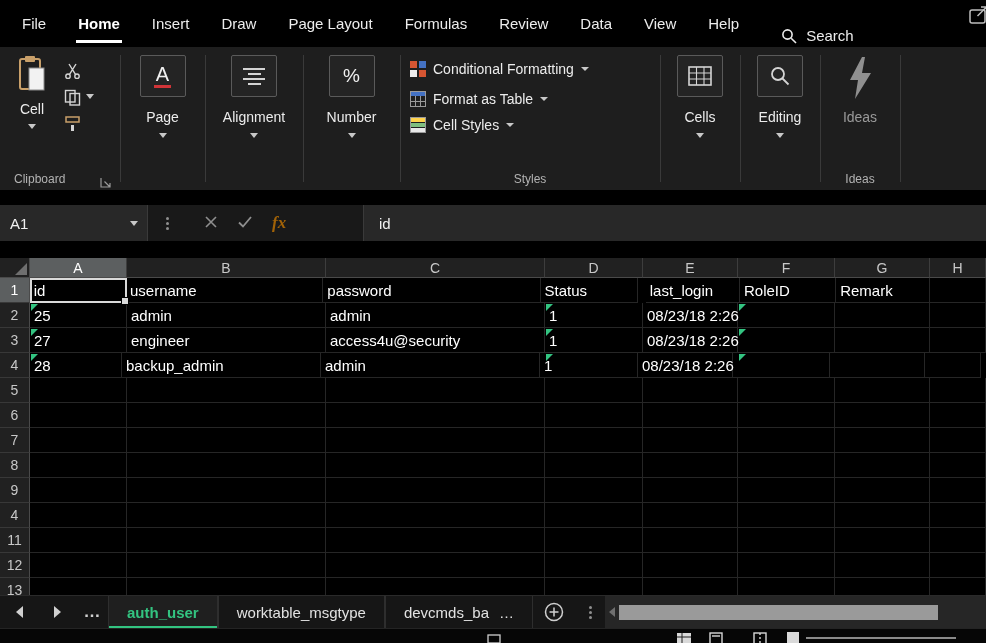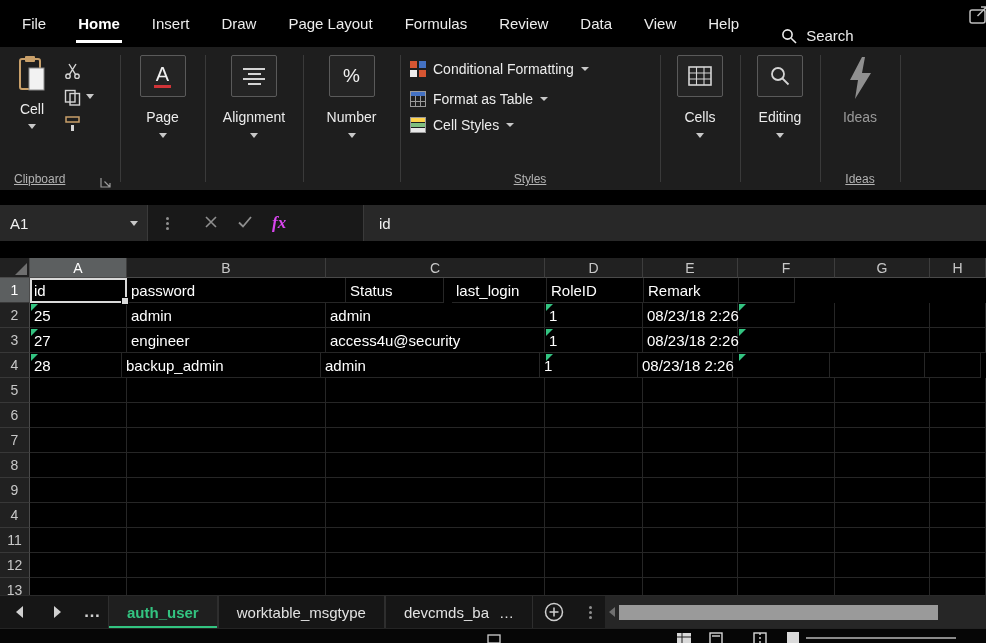--- a/index.html
+++ b/index.html
@@ -12,21 +12,21 @@
   .menu-item { position:relative; height:100%; display:flex; align-items:center; padding:0 16px; font-size:15px; color:#ececec; }
   .menu-item.active { font-weight:bold; color:#fff; }
   .menu-item.active::after { content:""; position:absolute; left:14px; right:14px; bottom:4px; height:3px; background:#fff; }
   .menu-search { display:flex; align-items:center; gap:9px; margin-left:26px; font-size:15px; color:#ececec;margin-top:24px; }
   .share-btn { position:absolute; top:4px; right:-4px; }
 
   
   .ribbon { position:absolute; top:47px; left:0; right:0; height:143px; background:#1e1e1e; }
   .rdiv { position:absolute; top:8px; bottom:8px; width:1px; background:#3a3a3a; }
   .grp { position:absolute; top:0; bottom:0; }
-  .group-label { position:absolute; bottom:4px; font-size:12px; color:#b3b3b3;text-decoration:underline; }
+  .group-label { position:absolute; bottom:4px; font-size:12px; color:#b3b3b3; }
   .dd { width:0; height:0; border-left:4px solid transparent; border-right:4px solid transparent; border-top:5px solid #c8c8c8; }
   .bigbtn { position:absolute; left:8px; top:8px; width:48px; display:flex; flex-direction:column; align-items:center; }
   .bigbtn .lbl { margin-top:8px; font-size:14px; color:#ececec; }
   .bigbtn .dd { margin-top:7px; }
   .smallbtn { position:absolute; left:62px; width:20px; height:20px; display:flex; align-items:center; justify-content:center; }
   .launcher { position:absolute; left:100px; bottom:4px; width:12px; height:12px; }
   .cgroup { display:flex; flex-direction:column; align-items:center; padding-top:8px; height:100%; }
   .iconbox { width:46px; height:42px; border:1px solid #5a5a5a; border-radius:2px; background:#242424; display:flex; align-items:center; justify-content:center; }
   .cgroup .lbl { margin-top:12px; font-size:14px; color:#ececec; }
   .cgroup .dd { margin-top:8px; }
@@ -41,21 +41,21 @@
 
   
   .fbar { position:absolute; top:205px; left:0; right:0; height:36px; background:#191919; display:flex; align-items:stretch; }
   .namebox { width:148px; background:#282828; border-right:1px solid #3a3a3a; display:flex; align-items:center; padding-left:10px; font-size:15px; color:#f0f0f0; position:relative; }
   .namebox .dd { position:absolute; right:9px; top:16px; }
   .fbicons { width:215px; display:flex; align-items:center; }
   .vdots { display:flex; flex-direction:column; gap:2px; }
   .vdots i { width:3px; height:3px; border-radius:50%; background:#8f8f8f; display:block; }
   .fbicons .vdots { margin-left:18px; }
   .fb-x { margin-left:36px; } .fb-ck { margin-left:21px; }
-  .fb-fx { margin-left:20px; font-family:"Liberation Serif", serif; font-style:italic; font-weight:bold; font-size:17px; color:#d946ef; }
+  .fb-fx { margin-left:20px; font-family:"Liberation Serif", serif; font-style:italic; font-weight:bold; font-size:17px; color:#a16207; }
   .fcontent { flex:1; background:#282828; border-left:1px solid #3a3a3a; display:flex; align-items:center; padding-left:15px; font-size:15px; color:#f0f0f0; }
 
   
   .sheet { position:absolute; top:258px; left:0; width:986px; height:337px; background:#000; overflow:hidden; }
   .colhead-row { display:flex; height:20px; }
   .corner { width:30px; height:20px; background:#212121; border-right:1px solid #4a4a4a; border-bottom:1px solid #4a4a4a; position:relative; }
   .corner::after { content:""; position:absolute; right:2px; bottom:2px; width:0; height:0; border-left:12px solid transparent; border-bottom:12px solid #6f6f6f; }
   .colhead { height:20px; background:#212121; border-right:1px solid #3d3d3d; border-bottom:1px solid #4a4a4a; display:flex; align-items:center; justify-content:center; font-size:14px; color:#c8c8c8; }
   .colhead.sel { background:#5c5f60; color:#fff; }
   .gridrow { display:flex; height:25px; position:relative; }
@@ -306,20 +306,21 @@
         <div class="colhead" style="width: 98px;">D</div>
         <div class="colhead" style="width: 95px;">E</div>
         <div class="colhead" style="width: 97px;">F</div>
         <div class="colhead" style="width: 95px;">G</div>
         <div class="colhead" style="width: 56px;">H</div>
       </div>
     <div>
         <div class="gridrow">
           <div class="rownum sel">1</div>
           <div class="cell" style="width: 97px;">id</div>
+          <div class="cell" style="width: 199px;">username</div>
           <div class="cell" style="width: 219px;">password</div>
           <div class="cell" style="width: 98px;">Status</div>
           <div class="cell" style="width: 95px; margin-left: 8px;">last_login</div>
           <div class="cell" style="width: 97px;">RoleID</div>
           <div class="cell" style="width: 95px;">Remark</div>
           <div class="cell" style="width: 56px;"></div>
         </div>
         <div class="gridrow">
           <div class="rownum">2</div>
           <div class="cell" style="width: 97px;">25</div>

